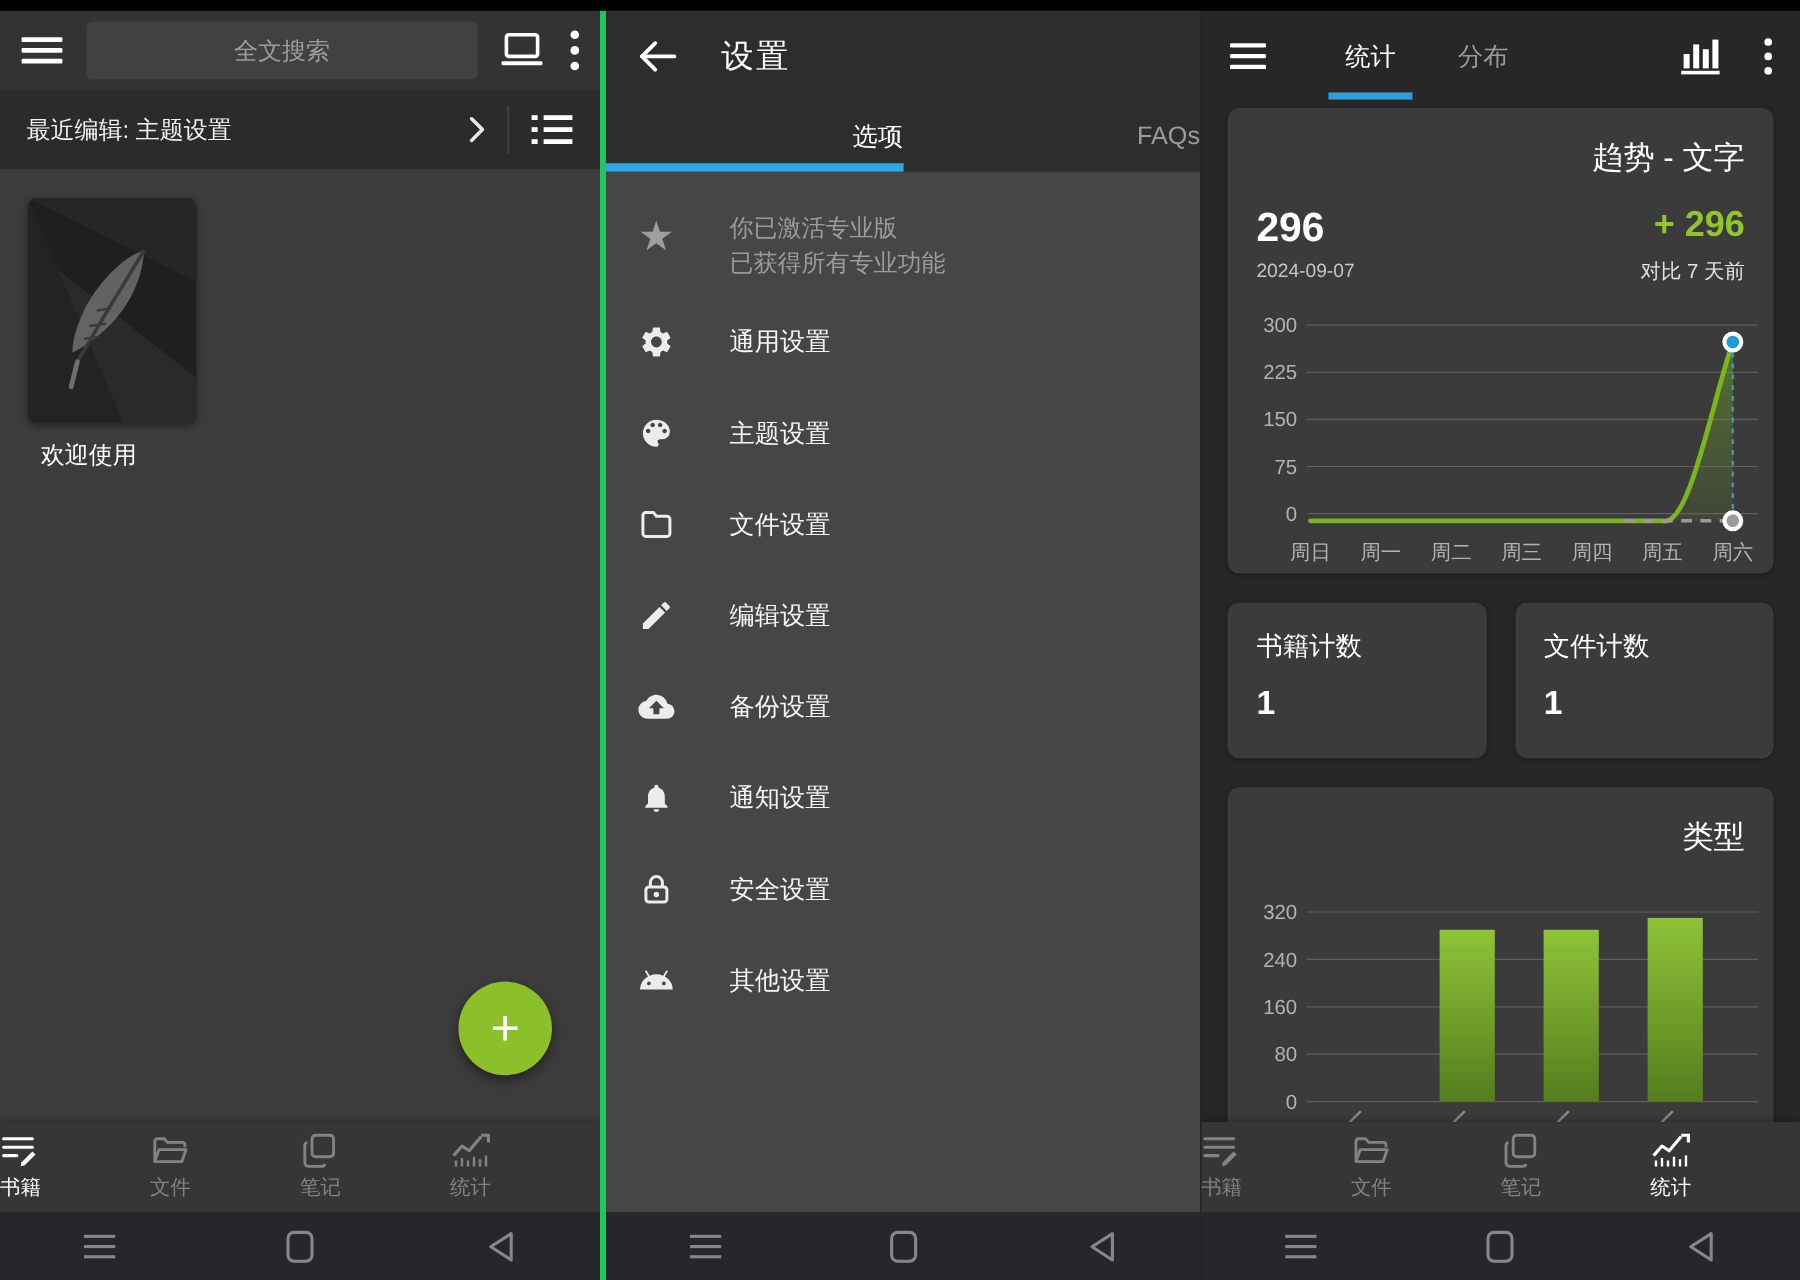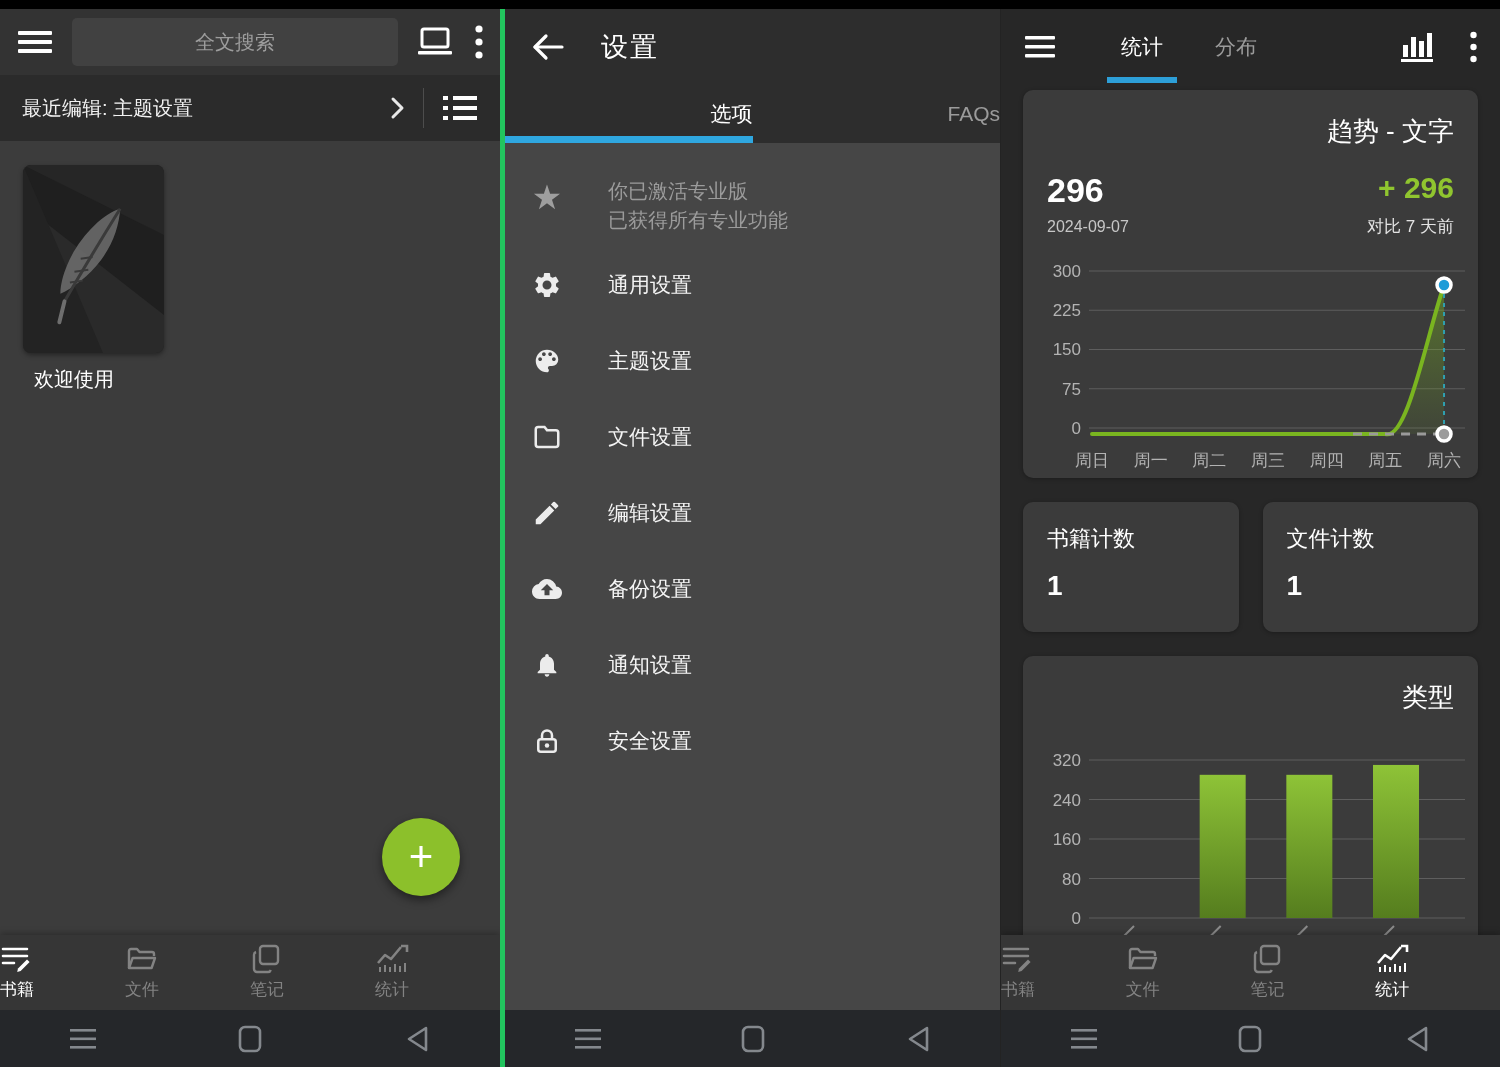--- a/index.html
+++ b/index.html
@@ -303,20 +303,28 @@
         <span class="set-icon">
             <svg width="30" height="30" viewBox="0 0 24 24">
               <g fill="none" stroke="#ececec" stroke-width="2">
                 <rect x="5" y="10.5" width="14" height="10" rx="2"></rect>
                 <path d="M8 10.5V7.5a4 4 0 0 1 8 0v3"></path>
               </g>
               <circle cx="12" cy="15.5" r="1.8" fill="#ececec"></circle>
             </svg>
           </span>
         <span class="set-label">安全设置</span>
+      </div>
+      <div class="set-row">
+        <span class="set-icon">
+            <svg width="30" height="30" viewBox="0 0 24 24" fill="#ececec">
+              <path d="M17.6 9.48l1.84-3.18c.16-.31.04-.69-.26-.85-.29-.15-.65-.06-.83.22l-1.88 3.24a11.46 11.46 0 0 0-8.94 0L5.65 5.67c-.19-.29-.58-.38-.87-.2-.28.18-.37.54-.22.83L6.4 9.48A10.81 10.81 0 0 0 1 18h22a10.81 10.81 0 0 0-5.4-8.52zM7 15.25a1.25 1.25 0 1 1 0-2.5 1.25 1.25 0 0 1 0 2.5zm10 0a1.25 1.25 0 1 1 0-2.5 1.25 1.25 0 0 1 0 2.5z"></path>
+            </svg>
+          </span>
+        <span class="set-label">其他设置</span>
       </div>
     </div>
 
     <div class="sys-nav">
       <div class="sys-slot">
           <svg width="28" height="22" viewBox="0 0 28 22">
             <g fill="#84888d">
               <rect x="1" y="1" width="26" height="2.6"></rect>
               <rect x="1" y="9.5" width="26" height="2.6"></rect>
               <rect x="1" y="18" width="26" height="2.6"></rect>

